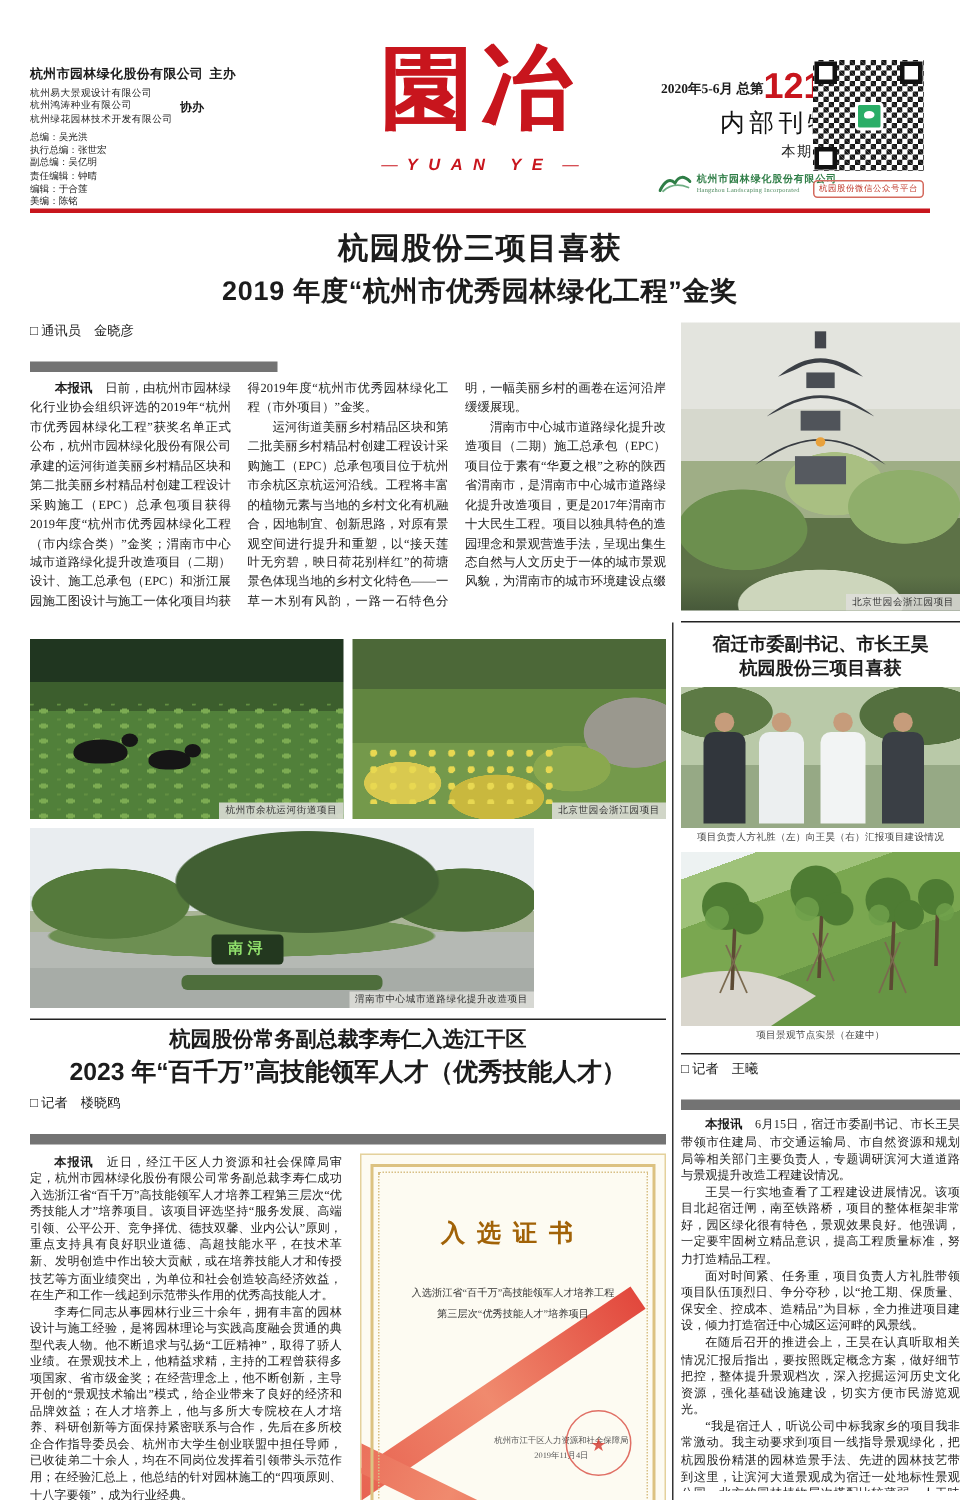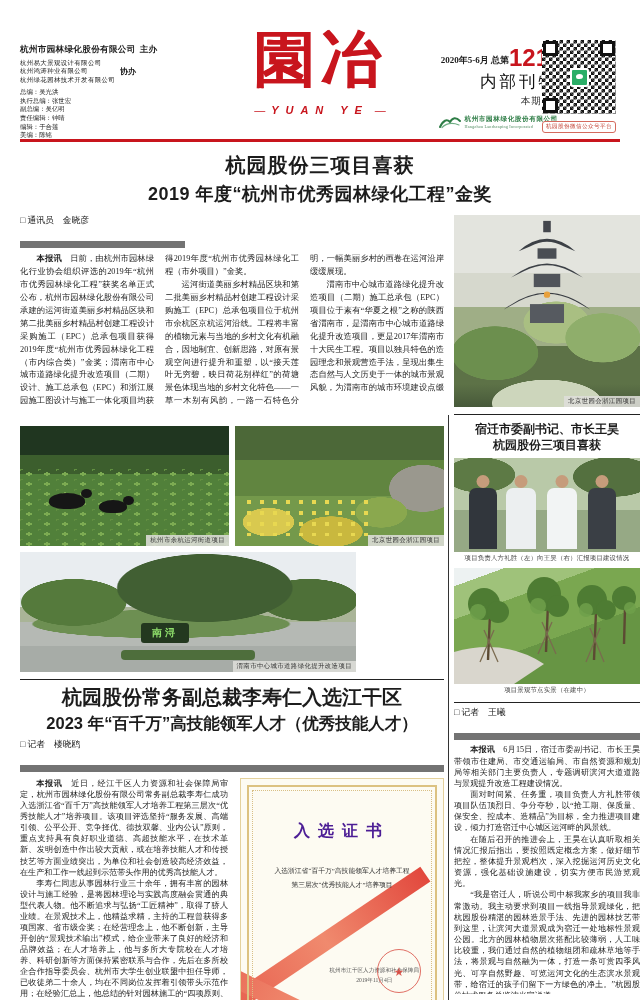--- a/index.html
+++ b/index.html
@@ -92,29 +92,29 @@
         radial-gradient(90px 40px at 16% 42%, #557a3c 0 58%, transparent 59%),
         radial-gradient(84px 36px at 86% 40%, #4e7038 0 58%, transparent 59%),
         radial-gradient(220px 24px at 42% 60%, #6d8f52 0 58%, transparent 59%),
         linear-gradient(180deg,#e9edf0 0 38%,#dce3e2 38% 46%,#a9b497 46% 58%,#b5b9b4 58% 78%,#a7aca7 78% 100%); }
   .road-sign { position:absolute; left:36%; bottom:24%; width:48px; height:20px; background:#23381f; border-radius:3px;
       color:#90e06c; font-family:"Liberation Sans",sans-serif; font-weight:bold; font-size:10px; line-height:20px; text-align:center; letter-spacing:3px; }
   .road-median { position:absolute; left:30%; bottom:10%; width:40%; height:10px; background:#4e6e3c; border-radius:4px; }
 
   .sect-rule { border-top:1px solid #222; margin-top:7px; }
   .talent-headline { text-align:center; margin-top:4px; font-family:"Liberation Sans",sans-serif; }
-  .talent-h1 { font-size:20px; font-weight:bold; }
+  .talent-h1 { font-size:14px; font-weight:bold; }
   .talent-h2 { font-size:16.5px; font-weight:bold; margin-top:2px; }
   .talent-row { display:flex; gap:12px; margin-top:6px; }
   .talent-text { width:208px; height:250px; overflow:hidden; font-size:8.1px; line-height:1.37; text-align:justify; }
 
   
   .certificate { position:relative; width:204px; height:246px; background:#fdfbf2; border:1px solid #e4d19c; padding:6px; overflow:hidden; }
   .cert-frame { position:relative; height:100%; border:2px solid #dcc281; outline:1px dotted #d8bf85; outline-offset:-6px; z-index:1; }
-  .cert-title { margin-top:34px; text-align:center; color:#4c1d95; font-family:"Liberation Sans",sans-serif; font-weight:bold; font-size:16px; letter-spacing:8px; }
+  .cert-title { margin-top:34px; text-align:center; color:#a16207; font-family:"Liberation Sans",sans-serif; font-weight:bold; font-size:16px; letter-spacing:8px; }
   .cert-name { margin-top:30px; text-align:center; font-size:11.5px; color:#222; }
   .cert-name b { border-bottom:1px solid #444; padding:0 12px 2px; }
   .cert-name span { margin-left:5px; }
   .cert-line { margin-top:24px; text-align:center; font-size:6.8px; color:#333; padding:0 8px; }
   .cert-line + .cert-line { margin-top:4px; }
   .cert-issuer { position:absolute; right:16px; bottom:30px; text-align:center; font-size:5.6px; color:#555; line-height:1.8; z-index:2; }
   .cert-seal { position:absolute; right:14px; bottom:22px; width:44px; height:44px; border:1.5px solid rgba(214,64,54,.75); border-radius:50%;
       color:rgba(214,64,54,.85); text-align:center; line-height:44px; font-size:12px; z-index:3; }
   .ribbon { position:absolute; width:300px; height:18px; background:linear-gradient(90deg,#e2483d,#f08a6e 60%,#e2483d); z-index:0; }
   .rb1 { left:-90px; bottom:56px; transform:rotate(-34deg); }
@@ -344,19 +344,20 @@
         </svg>
         <div style="position:absolute;left:0;top:0;width:100%;height:100%;"></div>
       </div>
       <div class="under-caption">项目景观节点实景（在建中）</div>
 
       <div class="sect-rule"></div>
       <div class="byline full">□ 记者　王曦</div>
 
       <div class="suqian-text bodytext">
         <p><b>本报讯</b><span>　6月15日，宿迁市委副书记、市长王昊带领市住建局、市交通运输局、市自然资源和规划局等相关部门主要负责人，专题调研滨河大道道路与景观提升改造工程建设情况。</span></p>
+        <p>王昊一行实地查看了工程建设进展情况。该项目北起宿迁闸，南至铁路桥，项目的整体框架非常好，园区绿化很有特色，景观效果良好。他强调，一定要牢固树立精品意识，提高工程质量标准，努力打造精品工程。</p>
         <p>面对时间紧、任务重，项目负责人方礼胜带领项目队伍顶烈日、争分夺秒，以“抢工期、保质量、保安全、控成本、造精品”为目标，全力推进项目建设，倾力打造宿迁中心城区运河畔的风景线。</p>
         <p>在随后召开的推进会上，王昊在认真听取相关情况汇报后指出，要按照既定概念方案，做好细节把控，整体提升景观档次，深入挖掘运河历史文化资源，强化基础设施建设，切实方便市民游览观光。</p>
         <p>“我是宿迁人，听说公司中标我家乡的项目我非常激动。我主动要求到项目一线指导景观绿化，把杭园股份精湛的园林造景手法、先进的园林技艺带到这里，让滨河大道景观成为宿迁一处地标性景观公园。北方的园林植物层次搭配比较薄弱，人工味比较重，我们通过自然的植物组团和疏林草地等手法，将景观与自然融为一体，打造一条可赏四季风光、可享自然野趣、可览运河文化的生态滨水景观带，给宿迁的孩子们留下一方绿色的净土。”杭园股份技术服务总监沈光宝说道。</p>
       </div>
     </div>
   </div>
 </div>
 
 </body></html>

